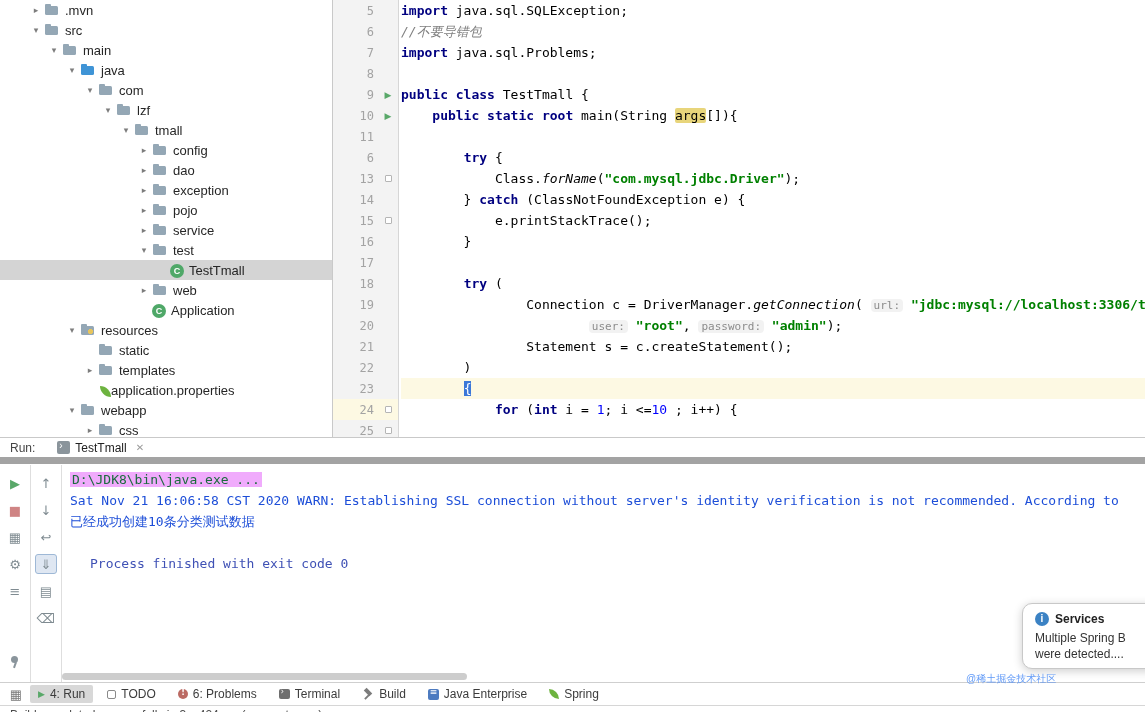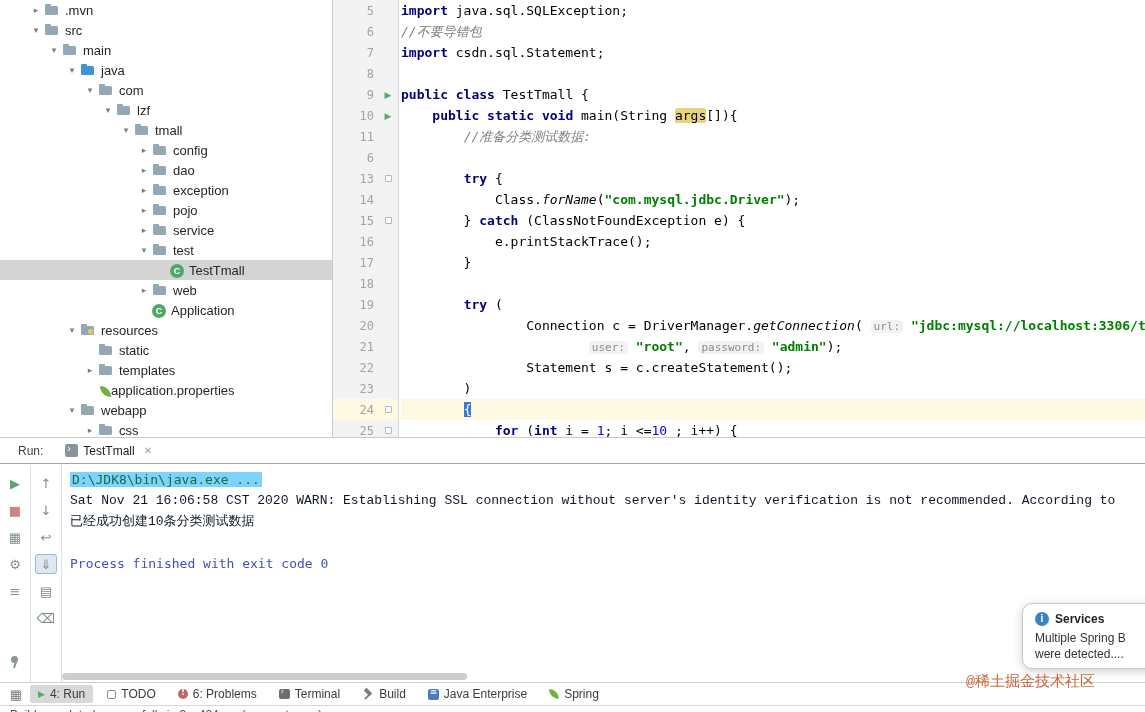--- a/index.html
+++ b/index.html
@@ -42,42 +42,42 @@
   .tk-str { color:#008000; font-weight:bold; }
   .tk-com { color:#808080; font-style:italic;margin-top:44px; }
   .tk-num { color:#0000ff; }
   .tk-meth { font-style:italic;text-align:right; }
   .tk-hint { color:#8c8c8c; background:#f2f2f2; border-radius:4px; padding:0 3px; font-size:11px; }
   .tk-hl { background:#e8d57b; border-radius:2px; }
   .tk-sel { background:#3c78d8; color:#fff; }
 
   
   .run-panel { position:absolute; top:437px; left:0; right:0; height:245px; border-top:1px solid #c9c9c9; background:#fff; }
-  .run-header { height:26px; border-bottom:1px solid #a3a3a3; display:flex; align-items:center; padding-left:18px; }
+  .run-header { height:26px; border-bottom:7px solid #a3a3a3; display:flex; align-items:center; padding-left:10px; }
   .run-label { font-size:12px; color:#444; }
   .run-tab { display:flex; align-items:center; gap:5px; margin-left:14px; padding:3px 8px; font-size:12px; color:#222; }
   .console-tab-icon { width:13px; height:13px; background:#8a949b; border-radius:2px; position:relative; }
   .console-tab-icon::before { content:"›"; position:absolute; left:2px; top:-1px; color:#fff; font-size:10px; }
   .tab-close { margin-left:4px; color:#9a9a9a; font-size:10px; cursor:pointer; }
   .tab-close::before { content:"✕"; }
   .run-body { position:absolute; top:27px; left:0; right:0; bottom:0; display:flex; }
   .tb-col { width:31px; flex:none; border-right:1px solid #dedede; display:flex; flex-direction:column; align-items:center; padding-top:8px; gap:7px; }
   .tb-icon { width:22px; height:20px; display:flex; align-items:center; justify-content:center;
              font-size:13px; color:#7f8b91; border-radius:3px; font-family:"DejaVu Sans",sans-serif; cursor:pointer; }
   .tb-icon.pressed { background:#dfe7f2; border:1px solid #9eb8d6; }
   .tb-icon.bottom { margin-top:auto; margin-bottom:10px; }
   .icon-pin { position:relative; width:10px; height:13px; display:inline-block; }
   .icon-pin::before { content:""; position:absolute; top:0; left:1px; width:7px; height:7px; border-radius:50%; background:#8a959c; }
   .icon-pin::after { content:""; position:absolute; top:6px; left:4px; width:2px; height:6px; background:#8a959c; transform:rotate(20deg); }
   .console { flex:1; position:relative; overflow:hidden; padding:4px 0 0 8px;
              font-family:"DejaVu Sans Mono","DejaVu Sans",monospace; font-size:13px; line-height:21px; }
   .c-line { height:21px; white-space:pre; }
-  .c-cmd span { background:#7dd3fc; color:#1a6b3c; padding:0 2px; }
-  .c-out { color:#0f172a;font-family:Liberation Mono, monospace; }
-  .c-sys { color:#3f51b5; }
+  .c-cmd span { background:#f0abfc; color:#1a6b3c; padding:0 2px; }
+  .c-out { color:#1d4ed8; }
+  .c-sys { color:#3f51b5;margin-left:20px; }
   .h-scroll { position:absolute; left:0; bottom:2px; width:405px; height:7px; background:#bcbcbc; border-radius:4px; opacity:.75; }
 
   
   .status-bar { position:absolute; top:682px; left:0; right:0; height:23px; border-top:1px solid #cfcfcf;
                 background:#fff; display:flex; align-items:center; padding-left:6px; font-size:12px; color:#3c3c3c; }
   .win-switch { width:20px; color:#7a7a7a; font-size:13px; font-family:"DejaVu Sans",sans-serif; text-align:center; cursor:pointer; }
   .win-switch::before { content:"▦"; }
   .sb-items { display:flex; align-items:center; margin-left:4px; }
   .sb-item { display:flex; align-items:center; gap:5px; padding:2px 8px; border-radius:2px; margin-right:6px; cursor:pointer; }
   .sb-item.active { background:#d8d8d8; }
@@ -99,22 +99,22 @@
 
   
   .notification { position:absolute; left:1022px; top:603px; width:190px; height:66px; background:#fff;
                   border:1px solid #c8c8c8; border-radius:10px; box-shadow:0 2px 10px rgba(0,0,0,.2);
                   padding:8px 12px; z-index:40; }
   .nf-head { display:flex; align-items:center; gap:6px; }
   .nf-info { width:14px; height:14px; flex:none; border-radius:50%; background:#3b82c4; color:#fff;
              font-size:10px; font-weight:bold; text-align:center; line-height:14px; }
   .nf-title { font-size:12px; font-weight:bold; color:#222; }
   .nf-body { margin-top:4px; font-size:12px; line-height:16px; color:#333; }
-  .watermark { position:absolute; left:966px; top:672px; font-size:15px; color:#c2410c; opacity:.8; z-index:60;
-               font-family:Liberation Mono, monospace; }
+  .watermark { position:absolute; left:966px; top:672px; font-size:10px; color:#3b82f6; opacity:.8; z-index:60;
+               font-family:Liberation Sans, sans-serif; }
   .watermark-sub { position:absolute; left:992px; top:690px; font-size:11px; color:rgba(130,130,130,.35); z-index:60;margin-top:46px; }
 </style>
 </head>
 <body>
 
 <div class="ide">
 
   <div class="top-row">
     <div class="project-panel">
         <div class="tree-row" style="padding-left: 28px;">
@@ -319,25 +319,24 @@
           <div class="gl">
             <span class="lnum">25</span>
             <span class="gico">
               <span class="gfold"></span>
             </span>
           </div>
         </div>
       <div class="code">
           <div class="cl"><span class="tk-kw">import</span><span class="tk-pl"> java.sql.SQLException;</span></div>
           <div class="cl"><span class="tk-com">//不要导错包</span></div>
-          <div class="cl"><span class="tk-kw">import</span><span class="tk-pl"> csdn.sql.Statement;</span></div>
+          <div class="cl"><span class="tk-kw">import</span><span class="tk-pl"> java.sql.Problems;</span></div>
           <div class="cl"></div>
           <div class="cl"><span class="tk-kw">public</span><span class="tk-pl"> </span><span class="tk-kw">class</span><span class="tk-pl"> TestTmall {</span></div>
-          <div class="cl"><span class="tk-pl">    </span><span class="tk-kw">public</span><span class="tk-pl"> </span><span class="tk-kw">static</span><span class="tk-pl"> </span><span class="tk-kw">void</span><span class="tk-pl"> main(String </span><span class="tk-hl">args</span><span class="tk-pl">[]){</span></div>
-          <div class="cl"><span class="tk-pl">        </span><span class="tk-com">//准备分类测试数据:</span></div>
+          <div class="cl"><span class="tk-pl">    </span><span class="tk-kw">public</span><span class="tk-pl"> </span><span class="tk-kw">static</span><span class="tk-pl"> </span><span class="tk-kw">root</span><span class="tk-pl"> main(String </span><span class="tk-hl">args</span><span class="tk-pl">[]){</span></div>
           <div class="cl"></div>
           <div class="cl"><span class="tk-pl">        </span><span class="tk-kw">try</span><span class="tk-pl"> {</span></div>
           <div class="cl"><span class="tk-pl">            Class.</span><span class="tk-meth">forName</span><span class="tk-pl">(</span><span class="tk-str">"com.mysql.jdbc.Driver"</span><span class="tk-pl">);</span></div>
           <div class="cl"><span class="tk-pl">        } </span><span class="tk-kw">catch</span><span class="tk-pl"> (ClassNotFoundException e) {</span></div>
           <div class="cl"><span class="tk-pl">            e.printStackTrace();</span></div>
           <div class="cl"><span class="tk-pl">        }</span></div>
           <div class="cl"></div>
           <div class="cl"><span class="tk-pl">        </span><span class="tk-kw">try</span><span class="tk-pl"> (</span></div>
           <div class="cl"><span class="tk-pl">                Connection c = DriverManager.</span><span class="tk-meth">getConnection</span><span class="tk-pl">( </span><span class="tk-hint">url:</span><span class="tk-pl"> </span><span class="tk-str">"jdbc:mysql://localhost:3306/t</span></div>
           <div class="cl"><span class="tk-pl">                        </span><span class="tk-hint">user:</span><span class="tk-pl"> </span><span class="tk-str">"root"</span><span class="tk-pl">, </span><span class="tk-hint">password:</span><span class="tk-pl"> </span><span class="tk-str">"admin"</span><span class="tk-pl">);</span></div>

